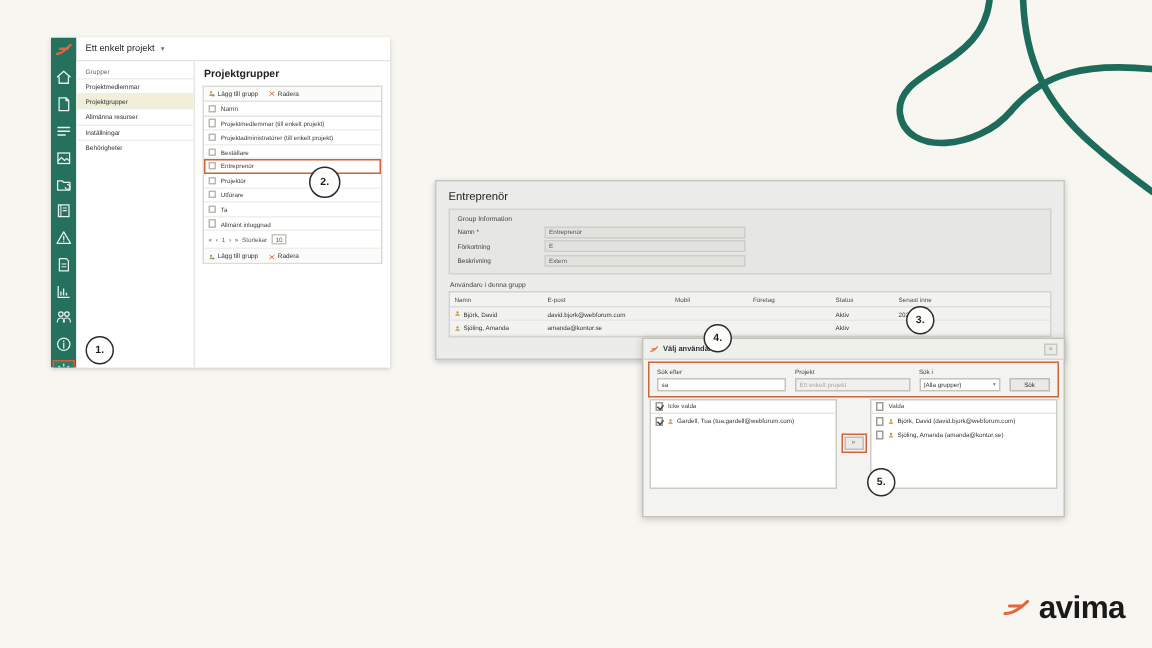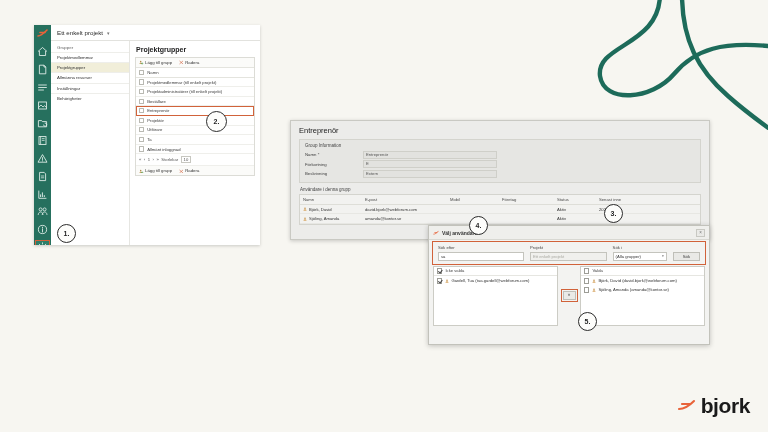--- a/index.html
+++ b/index.html
@@ -118,21 +118,21 @@
 <svg class="bg-curve" viewBox="0 0 190 130">
   <path d="M82 -6 C 82 46, 18 44, 22 76 C 26 104, 74 100, 96 74 C 118 48, 146 42, 190 46" fill="none" stroke="#1d6b5a" stroke-width="4.4" stroke-linecap="round"></path>
   <path d="M104 -6 C 104 40, 120 70, 150 96 C 168 112, 182 122, 196 132" fill="none" stroke="#1d6b5a" stroke-width="4.4" stroke-linecap="round"></path>
 </svg>
 
 <div class="brand">
   <svg class="brand-mark" viewBox="0 0 20 16">
     <path d="M2 11 C7 11, 12 8, 17 3" stroke="#e8633a" stroke-width="2.1" fill="none" stroke-linecap="round"></path>
     <path d="M5 6 L13 6" stroke="#e8633a" stroke-width="2.1" stroke-linecap="round"></path>
   </svg>
-  <span class="brand-text">bjork</span>
+  <span class="brand-text">avima</span>
 </div>
 
 <div class="app-window">
 
   <div class="rail">
     <div class="rail-logo">
       <svg viewBox="0 0 13 13">
           <path d="M2 9 C5 9, 8 6, 11 3" stroke="#e8633a" stroke-width="1.6" fill="none" stroke-linecap="round"></path>
           <path d="M4 5.5 L9 5.5" stroke="#e8633a" stroke-width="1.6" stroke-linecap="round"></path>
         </svg>

